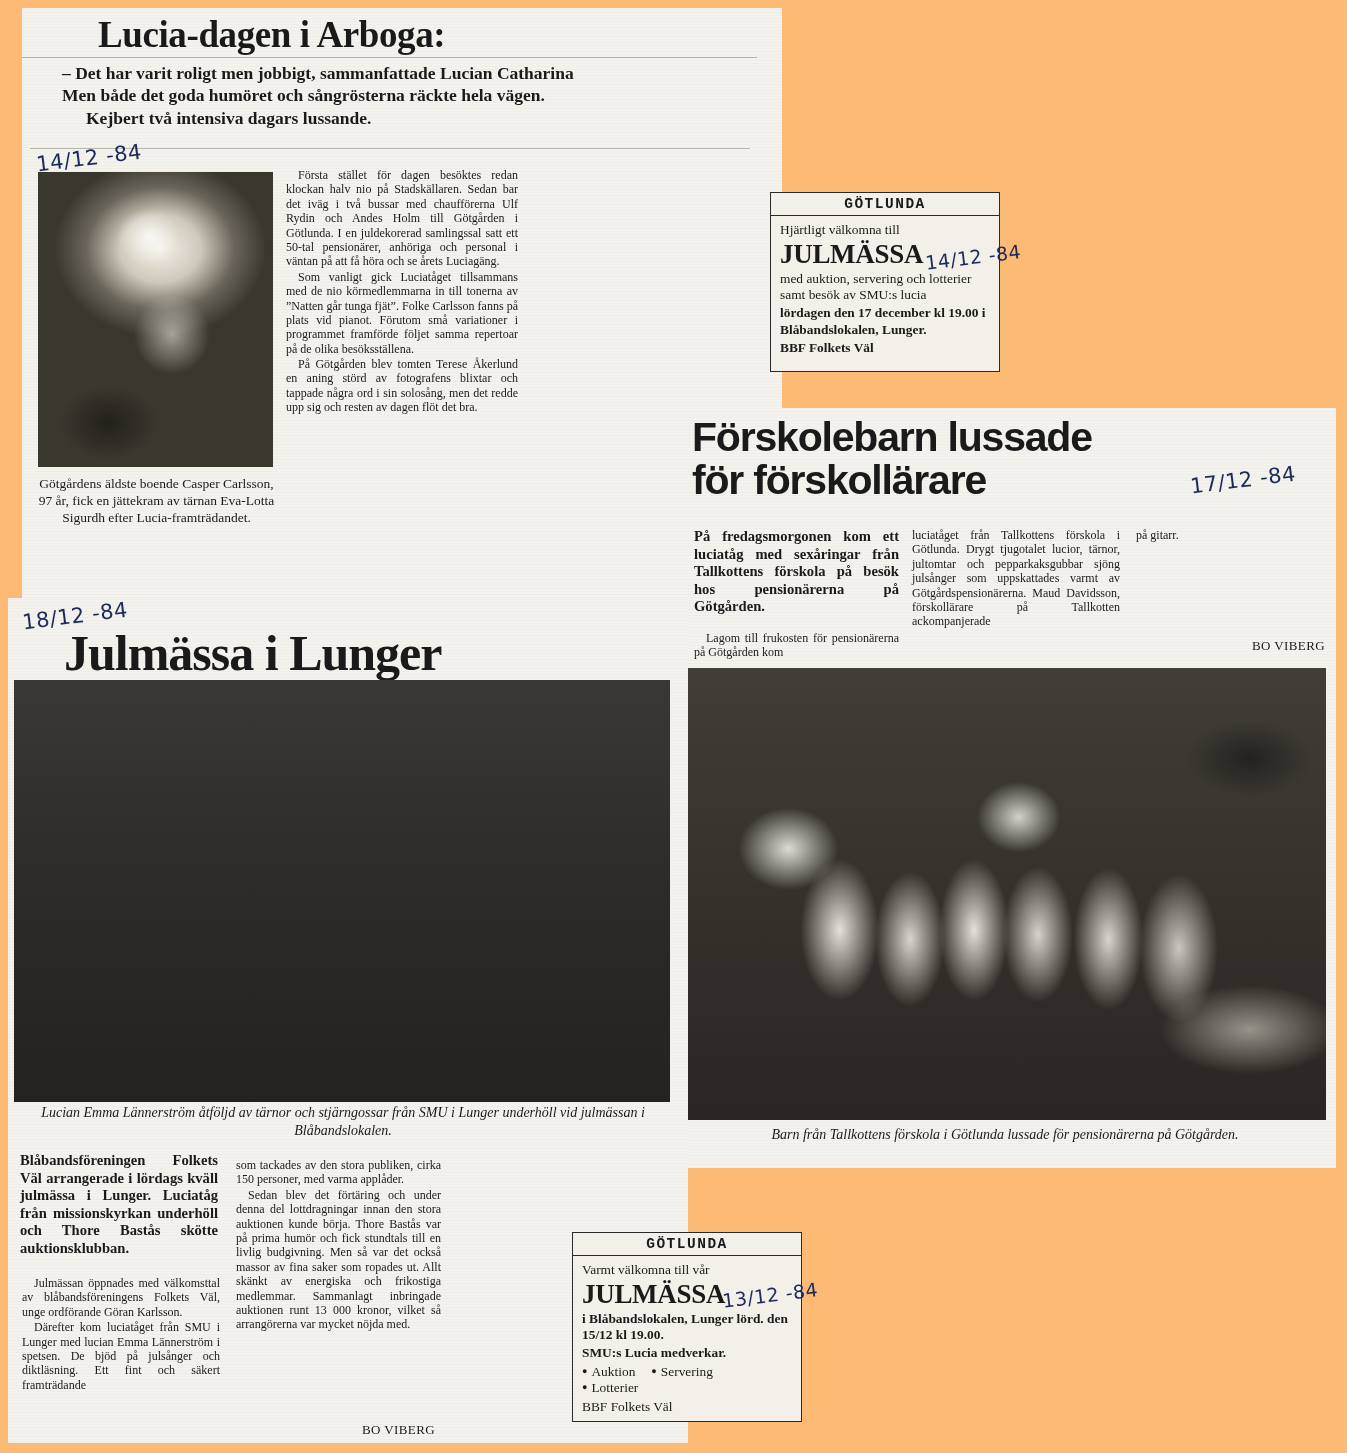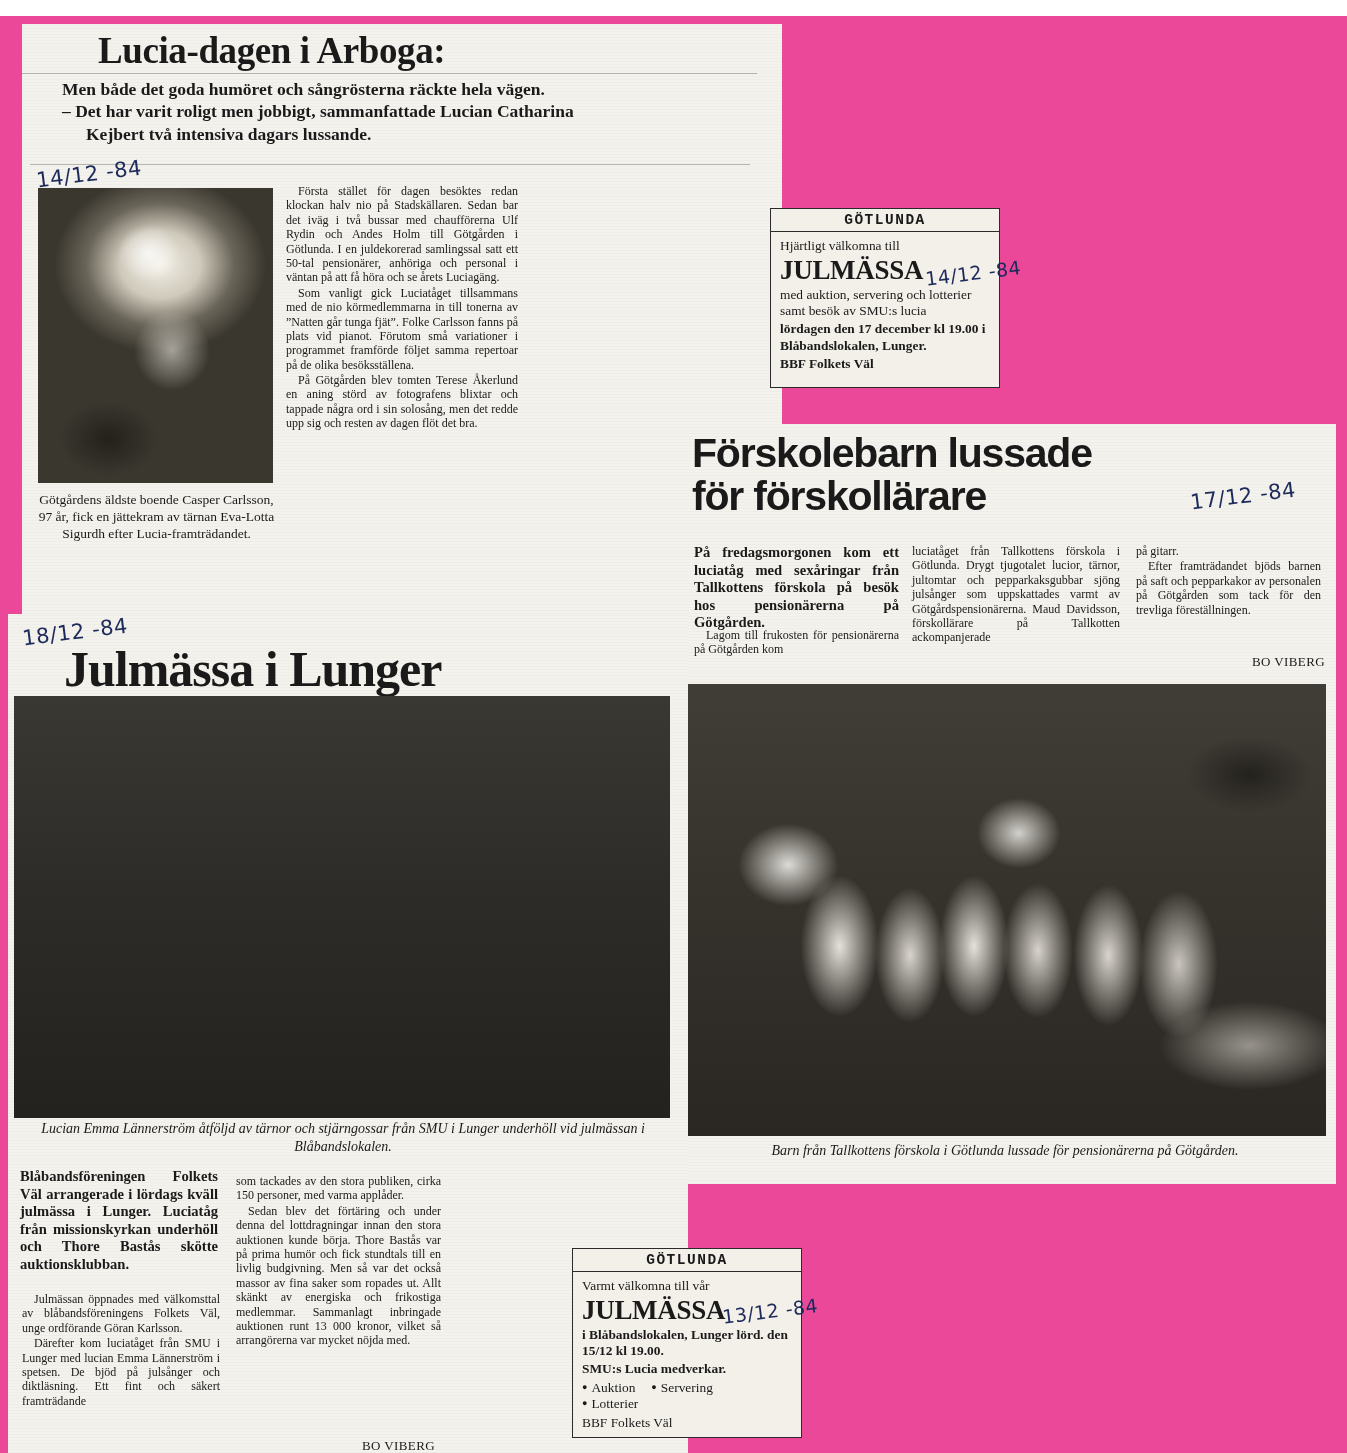--- a/index.html
+++ b/index.html
@@ -11,22 +11,21 @@
     width: 1347px;
     height: 1453px;
     position: relative;
     font-family: "Liberation Serif", serif;
     color: #1a1a1a;
     overflow: hidden;
   }
   .page {
     position: absolute;
     inset: 0;
-    background: #ec4899;
-    margin-top: 16px;
+    background: #fdba74;
   }
   
   .clip {
     position: absolute;
     background: #f3f1ea;
     box-shadow: 0 0 0 1px rgba(0,0,0,0.12);
   }
   .clip.plain { box-shadow: none; }
 
   .grain {
@@ -227,22 +226,22 @@
 
   <div class="clip plain" style="left:22px; top:8px; width:760px; height:590px; background:#f4f2ec;">
     <div class="grain"></div>
   </div>
   <div class="edge-line" style="left:22px; top:57px; width:735px;"></div>
   <div class="edge-line" style="left:30px; top:148px; width:720px;"></div>
 
   <div style="position:absolute; left:98px; top:16px; width:640px;" class="hl-arboga">Lucia-dagen i Arboga:</div>
 
   <div style="position:absolute; left:62px; top:62px; width:680px;" class="lead">
+    <div>– Det har varit roligt men jobbigt, sammanfattade Lucian Catharina</div>
     <div>Men både det goda humöret och sångrösterna räckte hela vägen.</div>
-    <div>– Det har varit roligt men jobbigt, sammanfattade Lucian Catharina</div>
     <div style="padding-left:24px;">Kejbert två intensiva dagars lussande.</div>
   </div>
 
   <div class="handwritten" style="left:36px; top:146px;">14/12 -84</div>
 
   <div class="photo ph1" style="left:38px; top:172px; width:235px; height:295px;">
     <div class="ph-inner"></div>
   </div>
 
   <div class="caption" style="position:absolute; left:38px; top:476px; width:237px;">Götgårdens äldste boende Casper Carlsson, 97 år, fick en jättekram av tärnan Eva-Lotta Sigurdh efter Lucia-framträdandet.</div>
@@ -271,31 +270,30 @@
 
   <div class="hl-forskole" style="position:absolute; left:692px; top:416px; width:640px;">
     <div>Förskolebarn lussade</div>
     <div>för förskollärare</div>
   </div>
 
   <div class="handwritten" style="left:1190px; top:468px;">17/12 -84</div>
 
   <div class="bold-lead" style="position:absolute; left:694px; top:528px; width:205px;">På fredagsmorgonen kom ett luciatåg med sexåringar från Tallkottens förskola på besök hos pensionärerna på Götgården.</div>
 
-  <div class="body-col" style="position:absolute; left:694px; top:612px; width:205px;font-family:Liberation Serif, serif;">
+  <div class="body-col" style="position:absolute; left:694px; top:631px; width:205px;font-family:Liberation Serif, serif;">
     <p>Lagom till frukosten för pensionärerna på Götgården kom</p>
   </div>
 
   <div class="body-col" style="position:absolute; left:912px; top:528px; width:208px;">
     <p class="noind">luciatåget från Tallkottens förskola i Götlunda. Drygt tjugotalet lucior, tärnor, jultomtar och pepparkaksgubbar sjöng julsånger som uppskattades varmt av Götgårdspensionärerna. Maud Davidsson, förskollärare på Tallkotten ackompanjerade</p>
   </div>
 
   <div class="body-col" style="position:absolute; left:1136px; top:528px; width:185px;">
     <p class="noind">på gitarr.</p>
-    <p>Efter framträdandet bjöds barnen på saft och pepparkakor av personalen på Götgården som tack för den trevliga föreställningen.</p>
   </div>
 
   <div class="byline" style="position:absolute; left:1252px; top:638px;">BO VIBERG</div>
 
   <div class="photo ph3" style="left:686px; top:668px; width:640px; height:452px;">
     <div class="ph-inner"></div>
   </div>
 
   <div class="caption-italic" style="position:absolute; left:690px; top:1126px; width:630px;">Barn från Tallkottens förskola i Götlunda lussade för pensionärerna på Götgården.</div>
 

